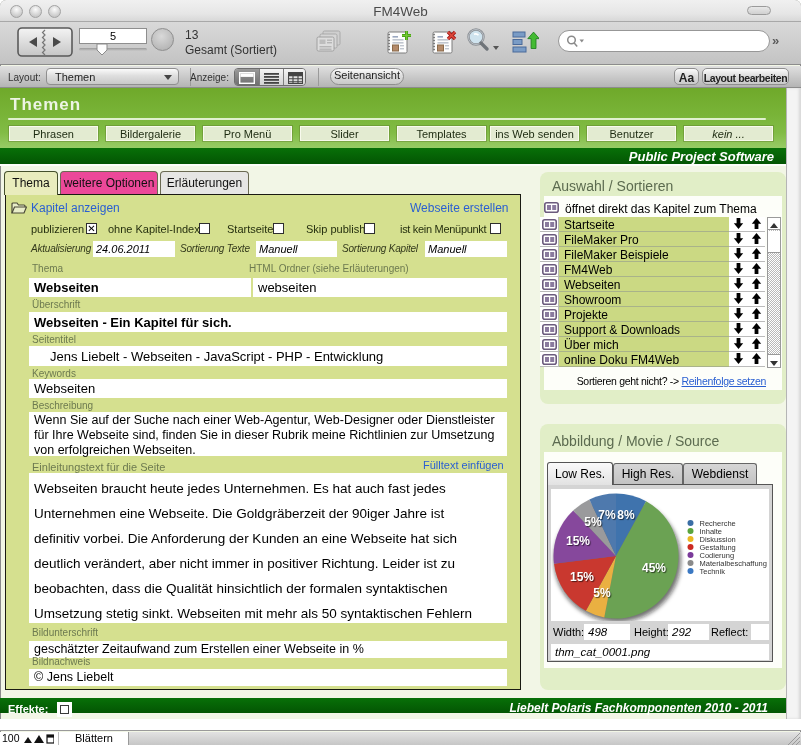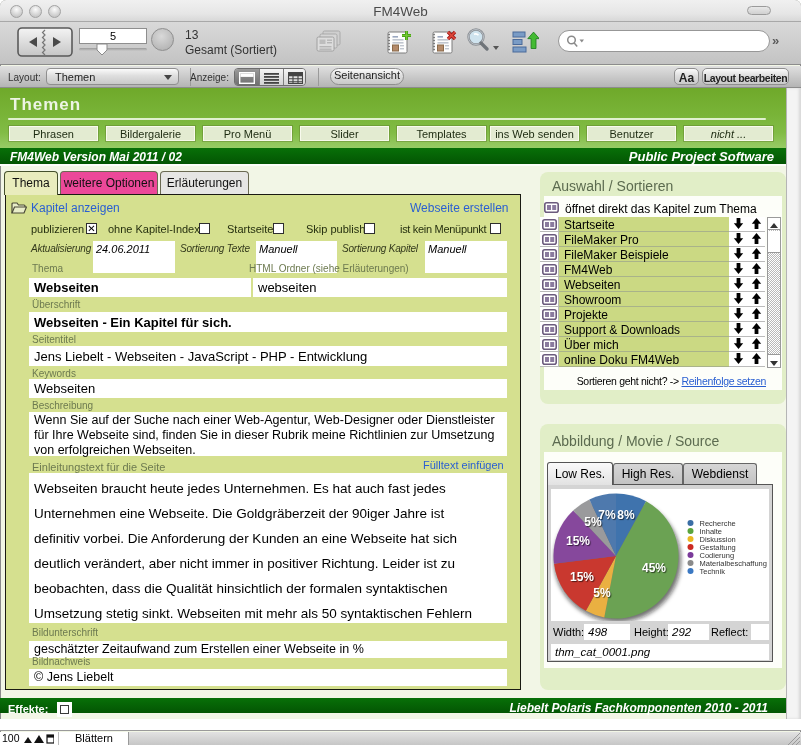--- a/index.html
+++ b/index.html
@@ -27,21 +27,21 @@
 #whiteline{left:0;top:164px;width:786px;height:2px;background:#fdfefa}
 
 .tab{position:absolute;top:171px;height:24px;border:1px solid #45502c;border-bottom:none;border-radius:4px 4px 0 0;font-size:12px;color:#111;text-align:center;line-height:23px}
 #lpanel{left:5px;top:194px;width:516px;height:496px;background:#d5e08f;border:1.5px solid #1a1a12}
 .flabel{position:absolute;font-size:10px;color:#6d7a50}
 .wfield{position:absolute;background:#fff;font-size:13px;color:#000}
 .link{color:#2a5fd1;text-decoration:none}
 .cb{position:absolute;top:28px;width:11px;height:11px;background:#fff;border:1px solid #2e2e2e}
 .cbl{position:absolute;top:28px;font-size:11px;color:#26300f}
 .itlabel{position:absolute;top:48px;font-size:10px;letter-spacing:-0.2px;font-style:italic;color:#33391c}
-.itfield{position:absolute;top:46px;height:32px;background:#fff;font-size:11px;font-style:italic;color:#000;padding:2px 0 0 3px}
+.itfield{position:absolute;top:46px;height:16px;background:#fff;font-size:11px;font-style:italic;color:#000;padding:2px 0 0 3px}
 
 .rpanel{position:absolute;left:540px;width:246px;background:#e1eec7;border-radius:8px}
 .rhead{position:absolute;left:12px;top:6px;font-size:14px;color:#5c6b50}
 .rowlab{position:absolute;left:19px;width:170px;height:15px;background:#cbd983;border-bottom:1px solid #a9b38a;font-size:12px;color:#000;padding:1px 0 0 5px}
 .arrcell{position:absolute;width:18px;height:15px;background:#fff;border-bottom:1px solid #bbb;text-align:center;font-size:14px;font-weight:bold;color:#000;line-height:14px}
 .riconcell{position:absolute;left:0px;width:19px;height:15px;background:#fff;border-bottom:1px solid #bbb;border-right:1px solid #bbb}
 
 #effbar{left:0;top:698px;width:786px;height:15px;background:linear-gradient(#087008,#035503);color:#fff}
 #hscroll{left:0;top:719px;width:801px;height:12px;background:#fff;border-bottom:1px solid #9a9a9a}
 #statusbar{left:0;top:732px;width:801px;height:13px;background:linear-gradient(#e2e2e2,#c6c6c6)}
@@ -192,24 +192,23 @@
   <div class="abs" id="greenband">
     <div id="themen">Themen</div>
     <div id="underline"></div>
     <div class="gbtn" style="left:9px">Phrasen</div>
     <div class="gbtn" style="left:106px">Bildergalerie</div>
     <div class="gbtn" style="left:203px">Pro Menü</div>
     <div class="gbtn" style="left:300px">Slider</div>
     <div class="gbtn" style="left:397px">Templates</div>
     <div class="gbtn" style="left:490px">ins Web senden</div>
     <div class="gbtn" style="left:587px">Benutzer</div>
-    <div class="gbtn" style="left:684px;font-style:italic">nicht ...</div>
+    <div class="gbtn" style="left:684px;font-style:italic">kein ...</div>
   </div>
   <div class="abs" id="darkbar1">
-    <span class="abs" style="left:10px;top:2px">FM4Web Version Mai 2011 / 02</span>
     <span class="abs" style="right:12px;top:1px;font-size:13px">Public Project Software</span>
   </div>
   <div class="abs" id="whiteline"></div>
   <div class="tab" style="left:4px;width:54px;background:#e9ecbd;z-index:3">Thema</div>
   <div class="tab" style="left:60px;width:98px;background:#ec4899;border-color:#6a6a52">weitere Optionen</div>
   <div class="tab" style="left:160px;width:89px;background:#e6e6e4;border-color:#6a6a52">Erläuterungen</div>
   <div class="abs" id="lpanel">
 
     <svg class="abs" style="left:5px;top:7px" width="16" height="12" viewBox="0 0 16 12">
       <path d="M1 11 V2 a1 1 0 0 1 1-1 h4 l1.5 2 H13 a1 1 0 0 1 1 1 v1" fill="#e8edc8" stroke="#4a4a38" stroke-width="1.2"></path>
@@ -238,21 +237,21 @@
 
     <span class="flabel" style="left:26px;top:68px">Thema</span>
     <span class="flabel" style="left:243px;top:68px">HTML Ordner (siehe Erläuterungen)</span>
     <div class="wfield" style="left:23px;top:83px;width:222px;height:19px;font-weight:bold;padding:2px 0 0 5px">Webseiten</div>
     <div class="wfield" style="left:247px;top:83px;width:254px;height:19px;padding:2px 0 0 5px">webseiten</div>
 
     <span class="flabel" style="left:26px;top:104px">Überschrift</span>
     <div class="wfield" style="left:23px;top:117px;width:478px;height:20px;font-weight:bold;padding:3px 0 11px 5px">Webseiten - Ein Kapitel für sich.</div>
 
     <span class="flabel" style="left:26px;top:139px">Seitentitel</span>
-    <div class="wfield" style="left:23px;top:151px;width:478px;height:20px;padding:3px 0 0 5px">Jens Liebelt - Webseiten - JavaScript - PHP - Entwicklung</div>
+    <div class="wfield" style="left:23px;top:151px;width:478px;height:20px;padding:3px 0 0 21px">Jens Liebelt - Webseiten - JavaScript - PHP - Entwicklung</div>
 
     <span class="flabel" style="left:26px;top:173px">Keywords</span>
     <div class="wfield" style="left:23px;top:184px;width:478px;height:19px;padding:2px 0 0 5px">Webseiten</div>
 
     <span class="flabel" style="left:26px;top:205px">Beschreibung</span>
     <div class="wfield" style="left:23px;top:217px;width:478px;height:44px;font-size:12.5px;line-height:15px;padding:1px 0 0 5px">Wenn Sie auf der Suche nach einer Web-Agentur, Web-Designer oder Dienstleister<br>für Ihre Webseite sind, finden Sie in dieser Rubrik meine Richtlinien zur Umsetzung<br>von erfolgreichen Webseiten.</div>
 
     <span class="flabel" style="left:26px;top:266px;font-size:11px">Einleitungstext für die Seite</span>
     <a class="link abs" style="left:417px;top:264px;font-size:11px" href="#">Fülltext einfügen</a>
     <div class="wfield" style="left:23px;top:278px;width:478px;height:150px;font-size:13.5px;line-height:25px;padding:3px 0 0 5px;white-space:nowrap">Webseiten braucht heute jedes Unternehmen. Es hat auch fast jedes<br>Unternehmen eine Webseite. Die Goldgräberzeit der 90iger Jahre ist<br>definitiv vorbei. Die Anforderung der Kunden an eine Webseite hat sich<br>deutlich verändert, aber nicht immer in positiver Richtung. Leider ist zu<br>beobachten, dass die Qualität hinsichtlich der formalen syntaktischen<br>Umsetzung stetig sinkt. Webseiten mit mehr als 50 syntaktischen Fehlern</div>

